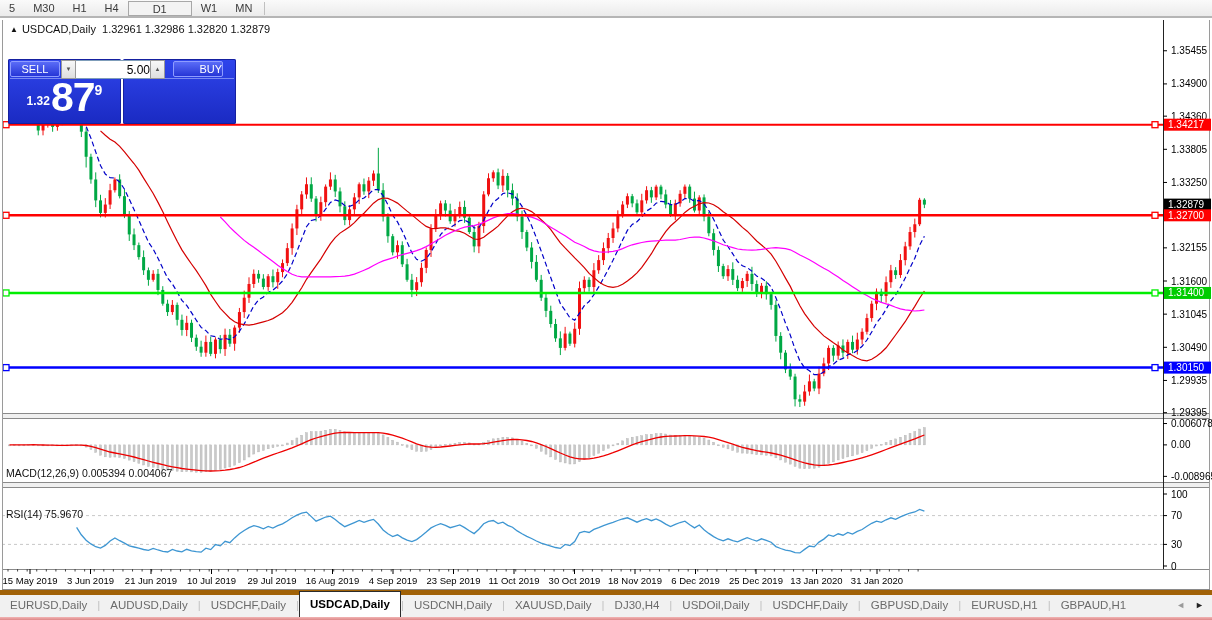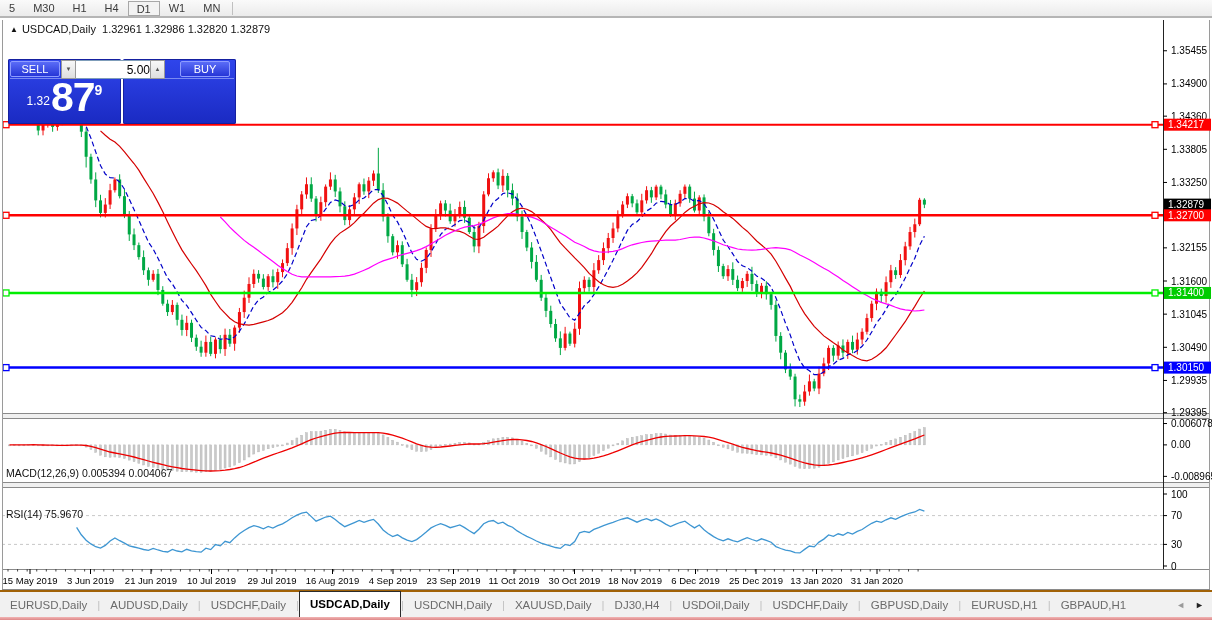--- a/index.html
+++ b/index.html
@@ -4,21 +4,21 @@
 <style>
   * { margin:0; padding:0; box-sizing:border-box; }
   html,body { width:1212px; height:620px; overflow:hidden; }
   body { position:relative; background:#f0f0f0; font-family:"Liberation Sans", sans-serif; }
 
   
   .toolbar { position:absolute; left:0; top:0; width:1212px; height:17px;
     background:linear-gradient(#fafafa,#ebebeb); border-bottom:1px solid #b5b5b5;
     display:flex; align-items:center; font-size:11px; color:#3a3a3a; }
   .tf-btn { padding:0 9px; height:15px; line-height:15px; cursor:default; }
-  .tf-btn.active { background:#f3f3f3; border:1px solid #a8a8a8; padding:0 8px; }
+  .tf-btn.active { background:#f3f3f3; border:1px solid #a8a8a8; padding:0 24px; }
   .tf-sep { width:1px; height:13px; background:#c0c0c0; margin:0 3px; }
 
   
   .chart-wrap { position:absolute; left:0; top:17px; width:1212px; height:578px; background:#ffffff;text-align:right; }
   svg#chart-svg { position:absolute; left:0; top:0; }
 
   .chart-title { position:absolute; left:10px; top:23px; font-size:11px; color:#111; z-index:5; }
   .chart-title .tri { font-size:8px; margin-right:4px; position:relative; top:-1px; }
   .ind-label { position:absolute; left:6px; font-size:10.5px; color:#111; z-index:5; }
   #macd-label { top:438px;margin-top:29px; }
@@ -26,34 +26,34 @@
 
   
   .trade-panel { position:absolute; left:8px; top:59px; width:182px; height:65px; z-index:6; }
   .tp-pane { position:absolute; top:0; height:65px; width:113px; border-radius:2px;
     background:linear-gradient(#2f45ec,#1a2ac2); box-shadow:inset 0 0 0 1px #1520a0; }
   .tp-pane.sell { left:0; } .tp-pane.buy { left:115px; }
   .tp-head { position:absolute; left:2px; right:2px; top:0; height:20px; border-bottom:1px solid rgba(190,200,255,.55); }
   .tp-btn { position:absolute; top:2px; width:50px; height:16px; line-height:15px; text-align:center;
     color:#fff; font-size:11px; border-radius:2px; background:linear-gradient(#5a6cf7,#2636d6);
     border:1px solid #8e9cff; cursor:pointer; }
-  .tp-btn.sell { left:2px; } .tp-btn.buy { right:6px; }
+  .tp-btn.sell { left:2px; } .tp-btn.buy { right:13px;text-align:right; }
   .tp-price { position:absolute; left:0; right:0; bottom:3px; text-align:center; color:#fff; white-space:nowrap; }
-  .tp-price .pre { font-size:12px; font-weight:normal; vertical-align:6px; margin-right:1px; }
+  .tp-price .pre { font-size:12px; font-weight:bold; vertical-align:6px; margin-right:1px; }
   .tp-price .big { font-size:41px; font-weight:700; letter-spacing:-1px; }
   .tp-price .sup { font-size:14px; font-weight:bold; vertical-align:16px; }
   .tp-vol { position:absolute; left:53px; top:1px; width:104px; height:19px; display:flex; z-index:7; }
   .tp-spin { width:15px; height:19px; background:linear-gradient(#f8f8f8,#dedede); border:1px solid #9a9a9a;
     font-size:6px; color:#555; text-align:center; line-height:17px; cursor:pointer; }
   .tp-vol input { flex:1; width:70px; border:1px solid #7f9db9; border-left:none; border-right:none;
     font-size:12px; text-align:right; font-family:"Liberation Sans",sans-serif; }
 
   
   .tabbar { position:absolute; left:0; top:590px; width:1212px; height:27px;
-    background:#f1f1f1; border-top:2px solid #a16207; display:flex; align-items:flex-end;
+    background:#f1f1f1; border-top:5px solid #a16207; display:flex; align-items:flex-end;
     font-size:11.5px; color:#6b6b6b; z-index:5; }
   .tab { padding:0 10px; height:24px; line-height:24px; white-space:nowrap; cursor:pointer; }
   .tab-sep { color:#c2c2c2; height:24px; line-height:24px; }
   .tab.active { background:#fff; color:#000; font-weight:bold; border:1px solid #2b2b2b; border-bottom:none;
     height:26px; line-height:25px; }
   .tab-arrows { margin-left:auto; padding-right:8px; display:flex; gap:10px; height:24px; align-items:center; }
   .tab-arrow { font-size:9px; cursor:pointer; }
   .tab-arrow.left { color:#9a9a9a; } .tab-arrow.right { color:#222; }
 
   .bottom-strip { position:absolute; left:0; top:617px; width:1212px; height:3px;

